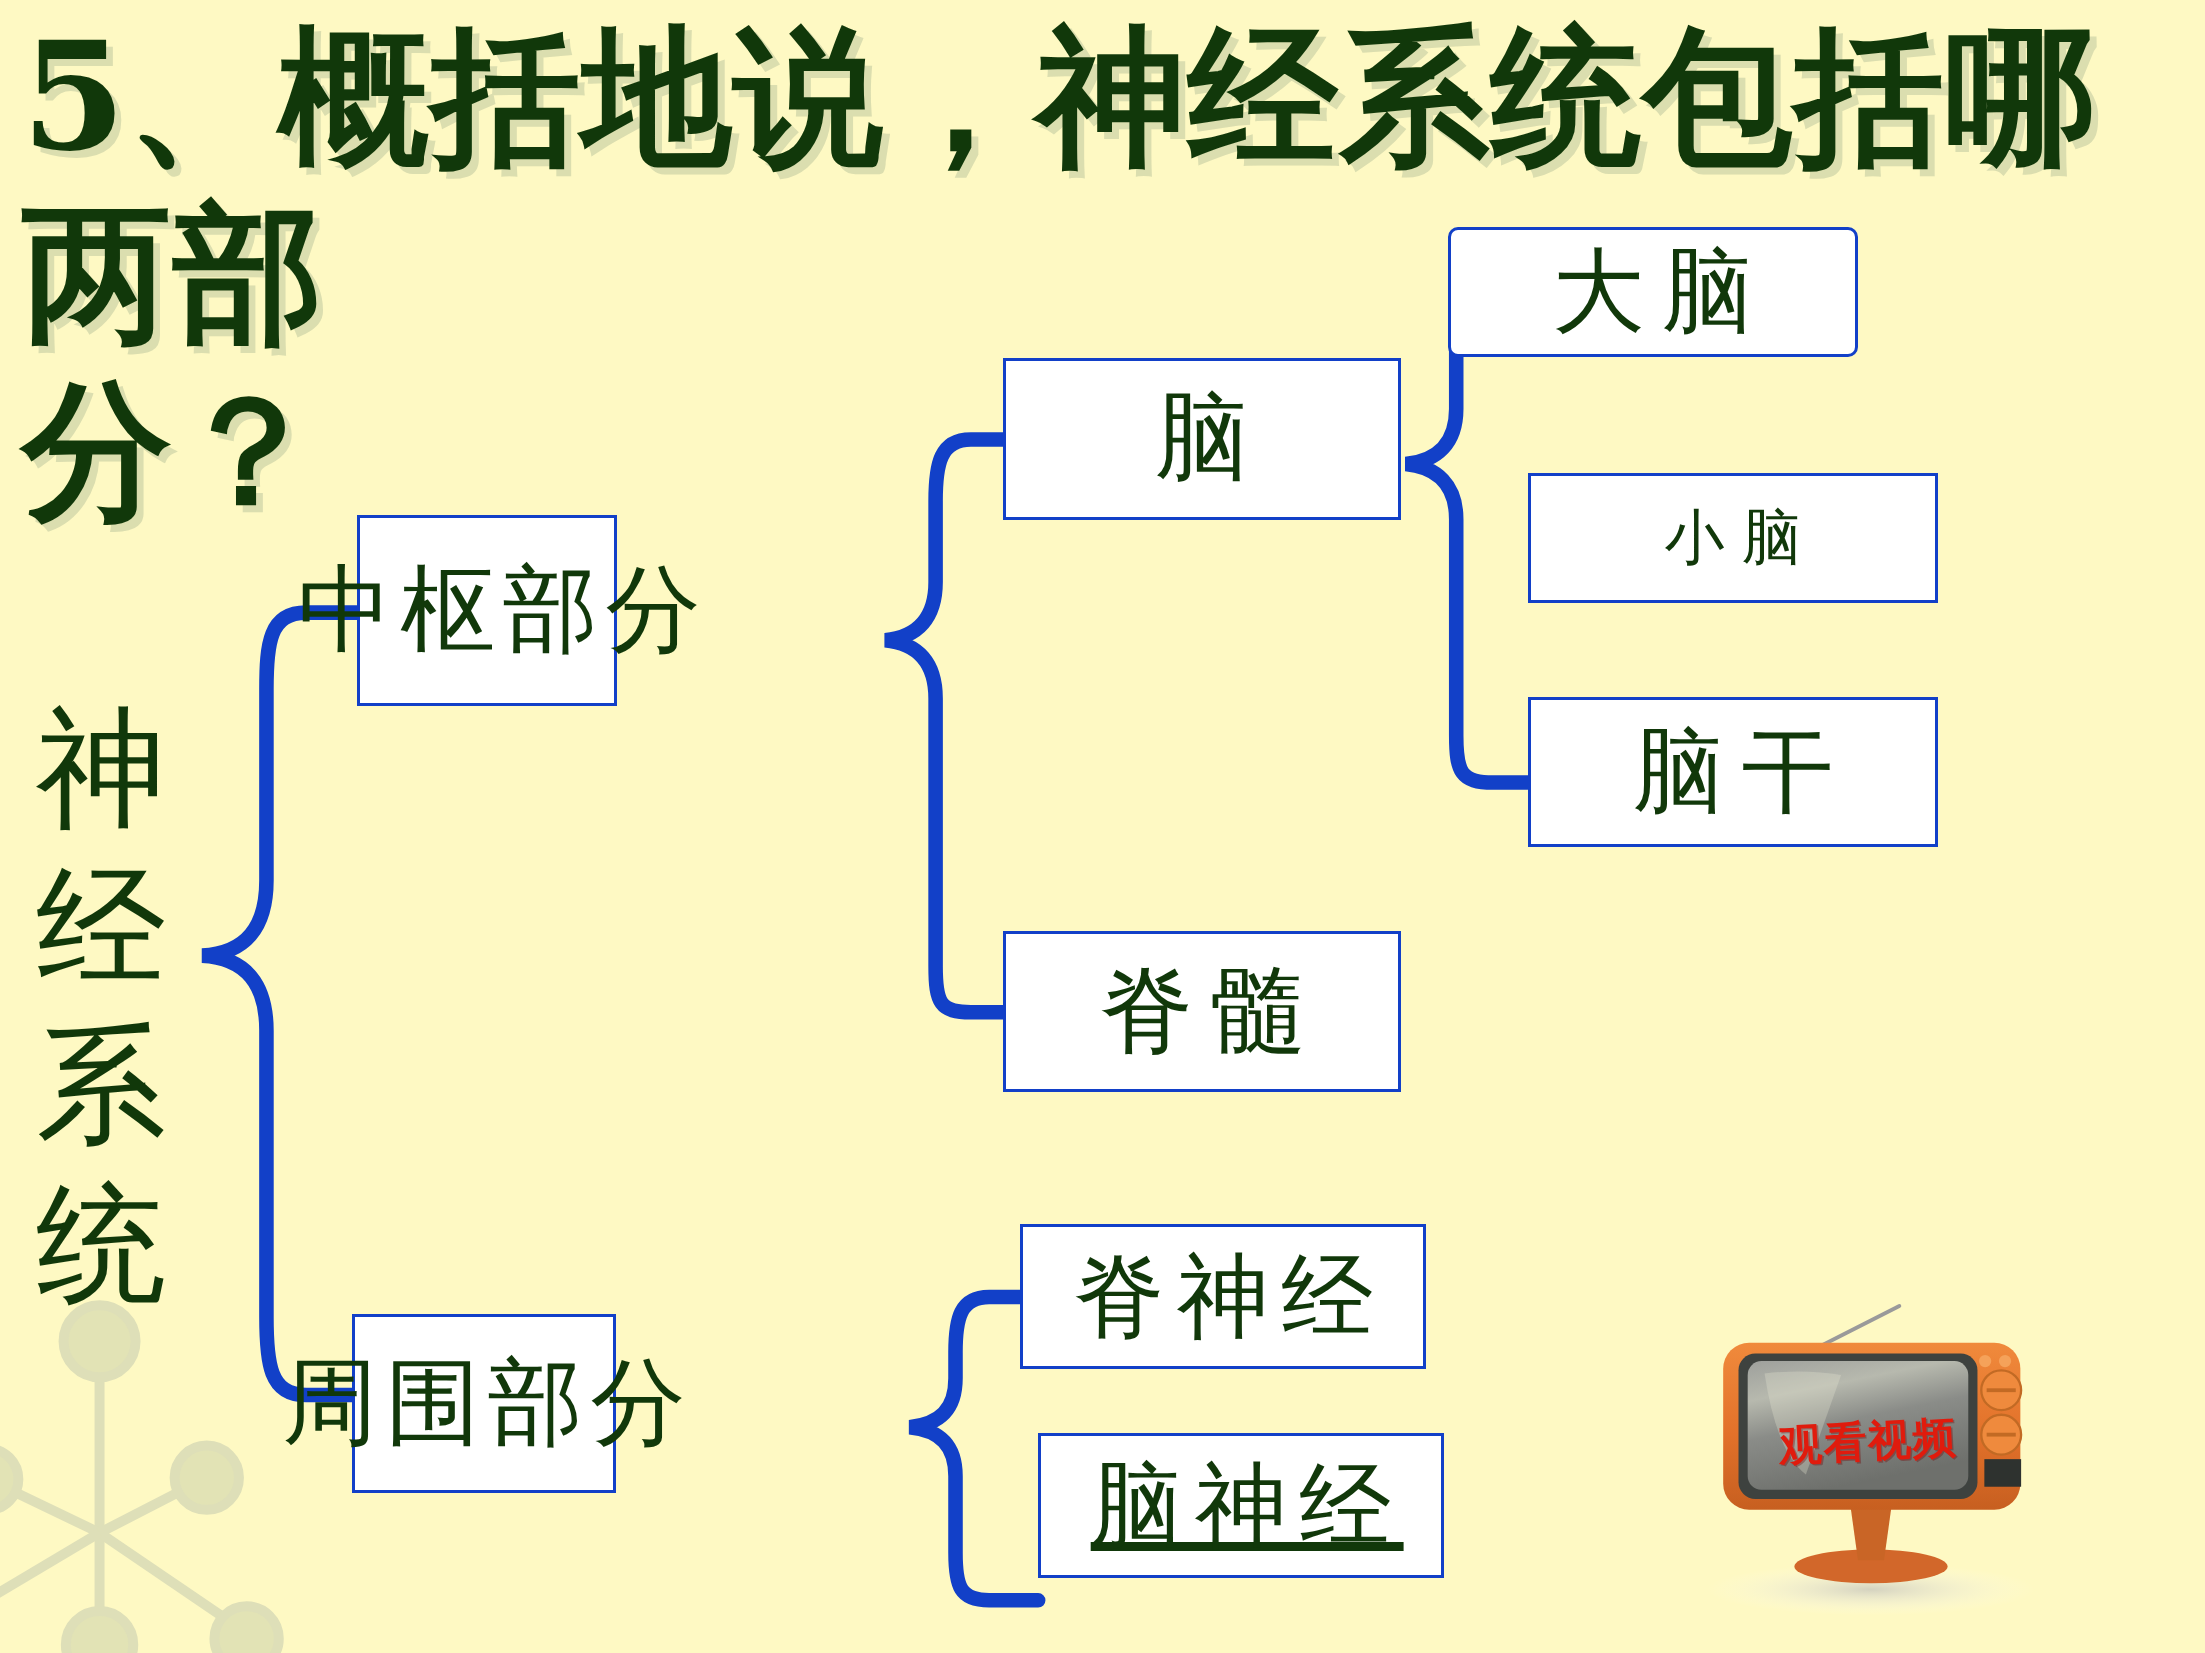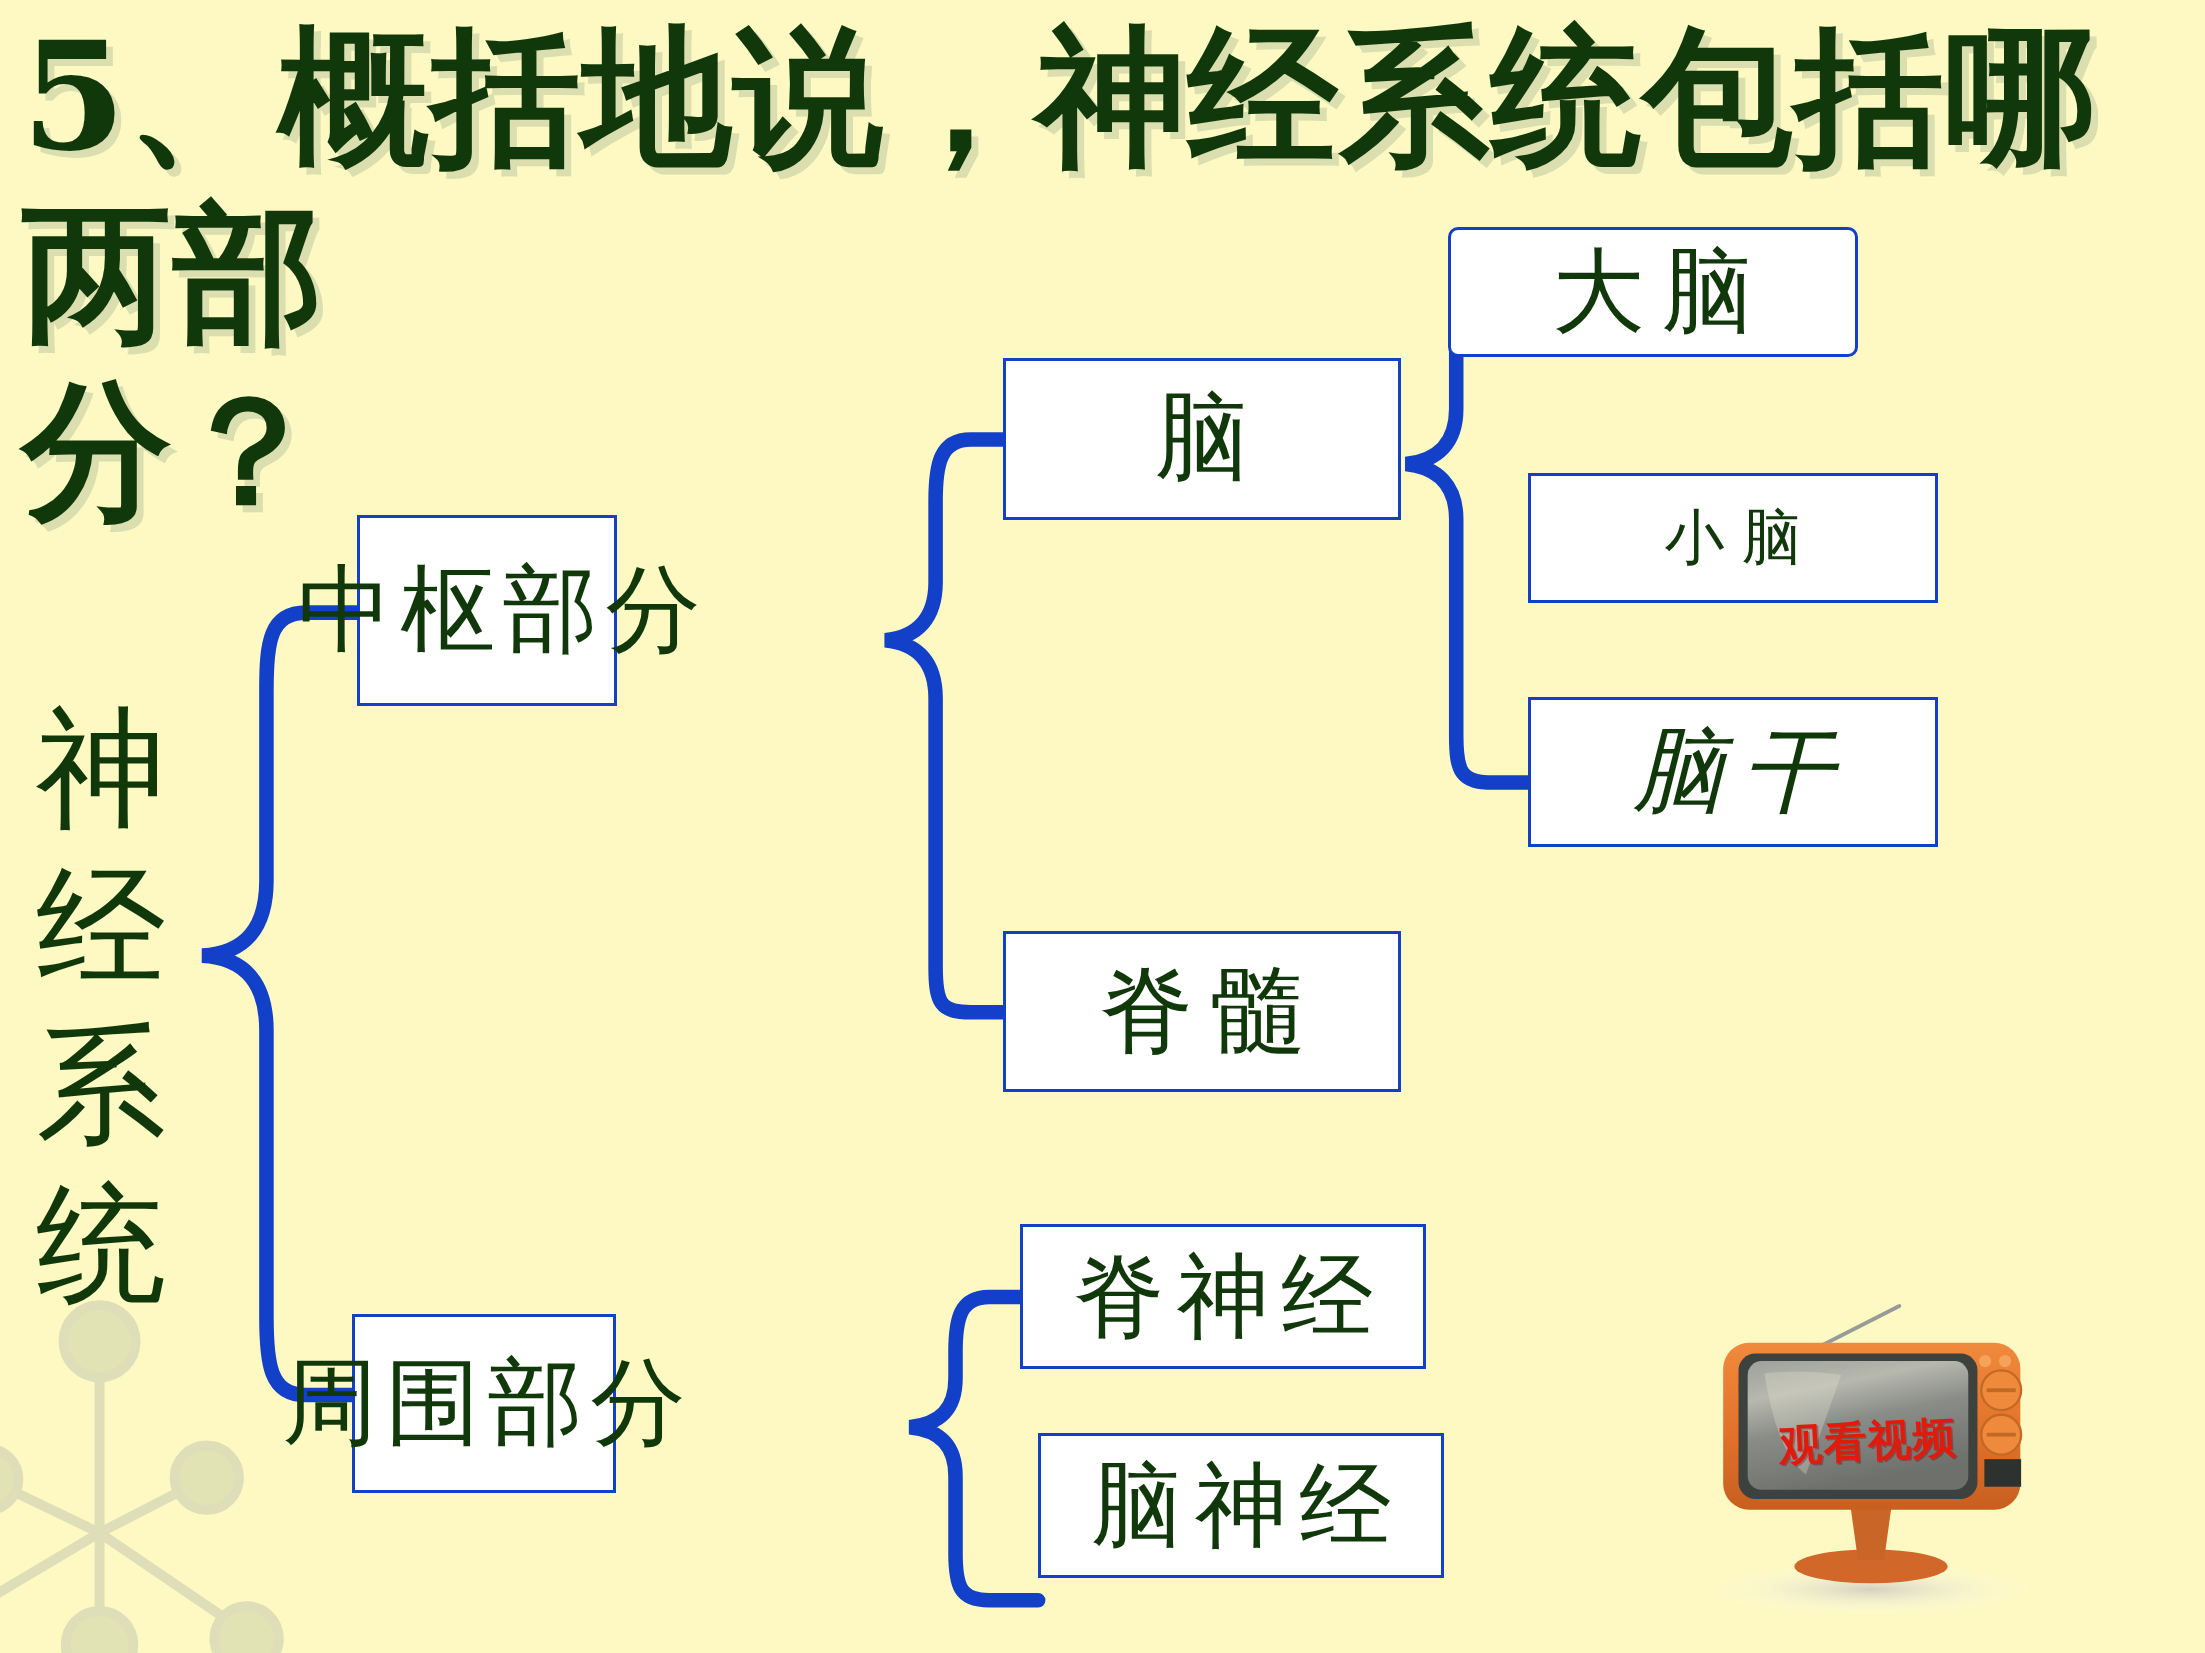--- a/index.html
+++ b/index.html
@@ -63,23 +63,23 @@
     white-space: nowrap;
     z-index: 4;
   }
 
   #n-central  { left: 357px;  top: 515px;  width: 260px; height: 191px; font-size: 95px; padding-left: 24px; }
   #n-periph   { left: 352px;  top: 1314px; width: 264px; height: 179px; font-size: 95px; }
   #n-brain    { left: 1003px; top: 358px;  width: 398px; height: 162px; font-size: 95px; letter-spacing: 0; text-indent: 0; }
   #n-cord     { left: 1003px; top: 931px; width: 398px; height: 161px; font-size: 95px; letter-spacing: 17px; text-indent: 17px; }
   #n-cerebrum { left: 1448px; top: 227px;  width: 410px; height: 130px; font-size: 92px; letter-spacing: 17px; text-indent: 17px; border-radius: 10px; }
   #n-cerebell { left: 1528px; top: 473px;  width: 410px; height: 130px; font-size: 60px; letter-spacing: 17px; text-indent: 17px; }
-  #n-stem     { left: 1528px; top: 697px;  width: 410px; height: 150px; font-size: 92px; letter-spacing: 17px; text-indent: 17px; font-style: italic; }
+  #n-stem     { left: 1528px; top: 697px;  width: 410px; height: 150px; font-size: 92px; letter-spacing: 17px; text-indent: 17px; }
   #n-spinaln  { left: 1020px; top: 1224px; width: 406px; height: 145px; font-size: 92px; letter-spacing: 12.3px; text-indent: 12.3px; }
-  #n-cranialn { left: 1038px; top: 1433px; width: 406px; height: 145px; font-size: 92px; letter-spacing: 12.3px; text-indent: 12.3px; }
+  #n-cranialn { left: 1038px; top: 1433px; width: 406px; height: 145px; font-size: 92px; letter-spacing: 12.3px; text-indent: 12.3px; text-decoration: underline; }
 
   
   #braces {
     position: absolute;
     left: 0; top: 0;
     width: 2205px; height: 1654px;
     z-index: 2;
   }
 
   

